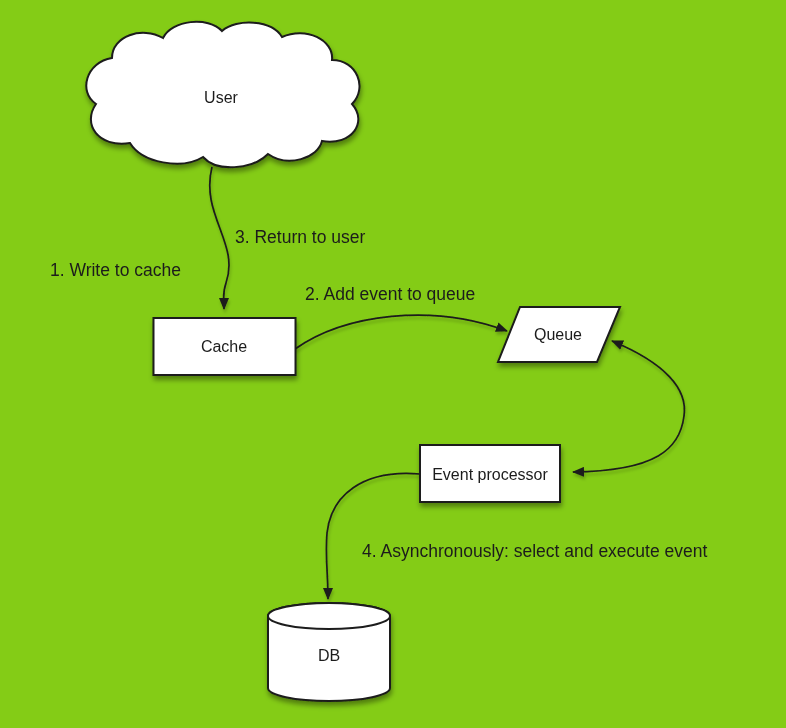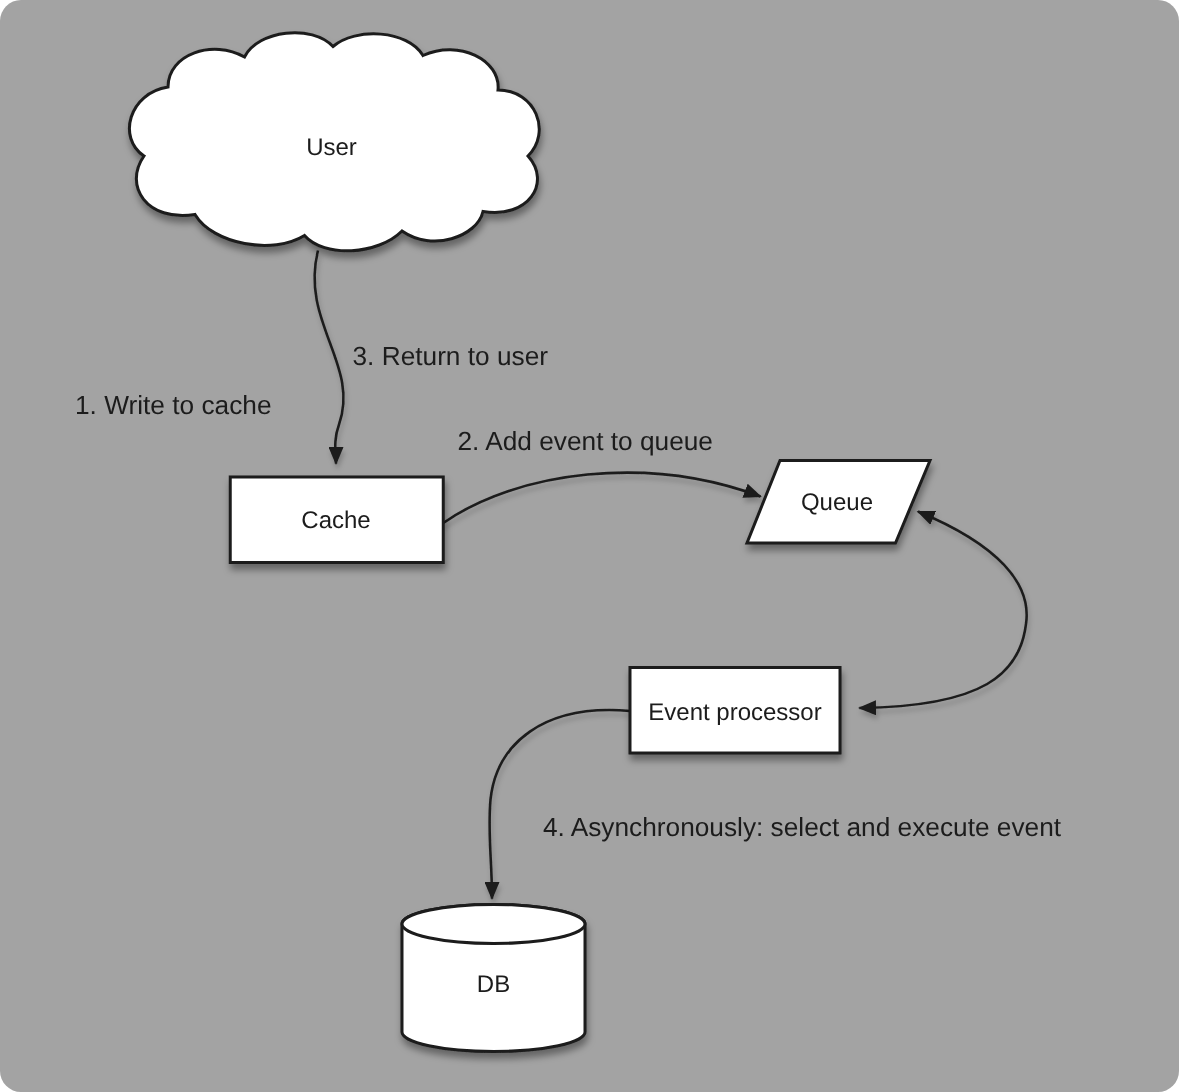--- a/index.html
+++ b/index.html
@@ -8,22 +8,21 @@
     background: #ffffff;
     width: 786px;
     height: 728px;
     overflow: hidden;
     font-family: "Liberation Sans", sans-serif;
   }
   #canvas-wrap {
     position: relative;
     width: 786px;
     height: 728px;
-    background: #a3a3a3;
-    border-radius: 14px;
+    background: #84cc16;
   }
   svg { display: block; }
   .node-shape {
     fill: #ffffff;
     stroke: #1c1c1c;
     stroke-width: 2;
   }
   .edge-path {
     fill: none;
     stroke: #1c1c1c;

